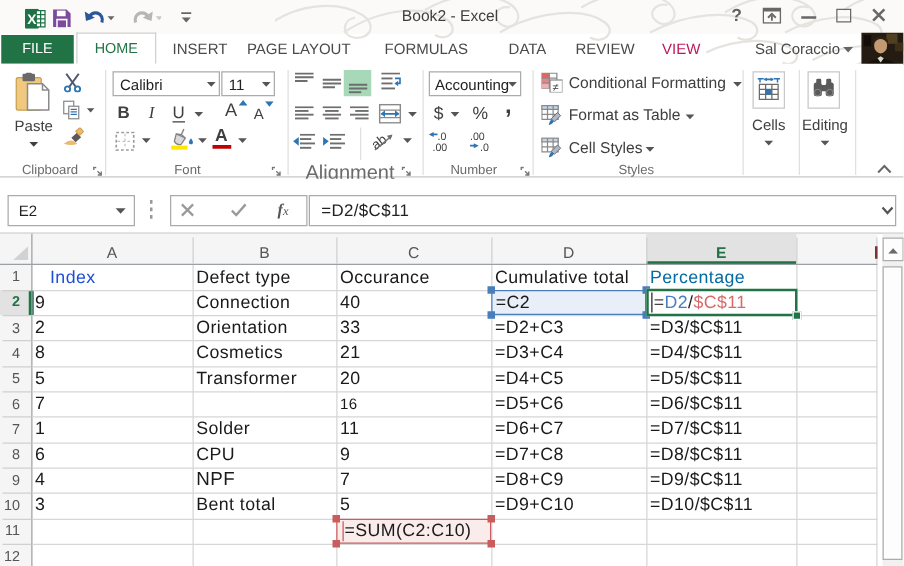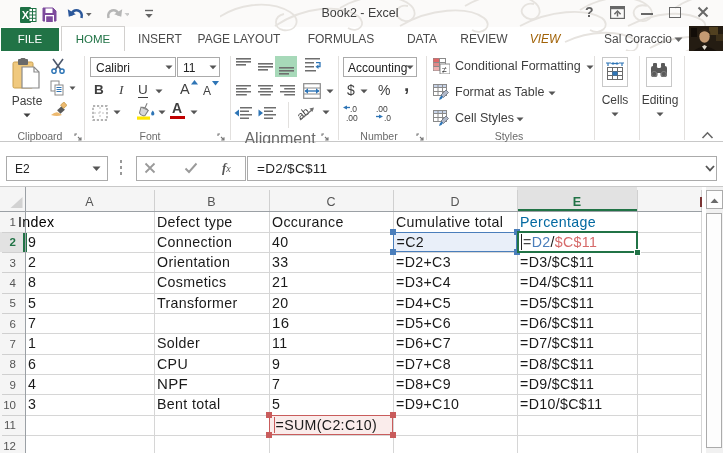--- a/index.html
+++ b/index.html
@@ -73,21 +73,21 @@
 <svg class="ab" style="left:697px;top:6px;" width="13" height="13" viewBox="0 0 13 13">
 <path d="M1.5 1.5 L10.5 10.5 M10.5 1.5 L1.5 10.5" stroke="#686868" stroke-width="2"></path>
 </svg>
 <div class="ab" style="left:1px;top:28px;width:58px;height:23px;background:#217346;color:#fff;font-size:11.5px;text-align:center;line-height:23px;">FILE</div>
 <div class="ab" style="left:61px;top:26px;width:64px;height:25px;background:#fff;border:1px solid #d2d0ce;border-bottom:none;color:#217346;font-size:11.5px;text-align:center;line-height:25px;">HOME</div>
 <div class="ab ct" style="left:100px;top:31.5px;width:120px;font-size:12px;color:#4a4a4a;">INSERT</div>
 <div class="ab ct" style="left:179px;top:31.5px;width:120px;font-size:12px;color:#4a4a4a;">PAGE LAYOUT</div>
 <div class="ab ct" style="left:281px;top:31.5px;width:120px;font-size:12px;color:#4a4a4a;">FORMULAS</div>
 <div class="ab ct" style="left:362px;top:31.5px;width:120px;font-size:12px;color:#4a4a4a;">DATA</div>
 <div class="ab ct" style="left:424px;top:31.5px;width:120px;font-size:12px;color:#4a4a4a;">REVIEW</div>
-<div class="ab ct" style="left:485px;top:31.5px;width:120px;font-size:12px;color:#a16207;font-style:italic;">VIEW</div>
+<div class="ab ct" style="left:485px;top:31.5px;width:120px;font-size:12px;color:#be185d;">VIEW</div>
 <div class="ab" style="left:604px;top:31.5px;font-size:12px;color:#4a4a4a;">Sal Coraccio</div>
 <svg class="ab" style="left:674px;top:37px;" width="9" height="6" viewBox="0 0 9 6">
       <path d="M0.5 0.5 l4 4.4 4-4.4 z" fill="#666"></path>
     </svg>
 <svg class="ab" style="left:689px;top:26px;" width="34" height="26" viewBox="0 0 34 26">
 <rect width="34" height="26" fill="#241c12"></rect>
 <rect x="20" y="1" width="9" height="8" fill="#6a5428" opacity="0.65"></rect>
 <rect x="27" y="8" width="7" height="7" fill="#4d3c1e" opacity="0.6"></rect>
 <rect x="2" y="2" width="6" height="9" fill="#120d08"></rect>
 <ellipse cx="15.5" cy="10.5" rx="5.2" ry="6.2" fill="#c49a72"></ellipse>
@@ -449,21 +449,21 @@
 <div class="ab" style="left:26px;top:374.14px;width:676px;height:1px;background:#d6d6d6;"></div>
 <div class="ab" style="left:26px;top:394.46999999999997px;width:676px;height:1px;background:#d6d6d6;"></div>
 <div class="ab" style="left:26px;top:414.79999999999995px;width:676px;height:1px;background:#d6d6d6;"></div>
 <div class="ab" style="left:26px;top:435.13px;width:676px;height:1px;background:#d6d6d6;"></div>
 <div class="ab" style="left:154px;top:211.5px;width:1px;height:241.5px;background:#d6d6d6;"></div>
 <div class="ab" style="left:269px;top:211.5px;width:1px;height:241.5px;background:#d6d6d6;"></div>
 <div class="ab" style="left:393px;top:211.5px;width:1px;height:241.5px;background:#d6d6d6;"></div>
 <div class="ab" style="left:517px;top:211.5px;width:1px;height:241.5px;background:#d6d6d6;"></div>
 <div class="ab" style="left:637px;top:211.5px;width:1px;height:241.5px;background:#d6d6d6;"></div>
 <div class="ab" style="left:701px;top:211.5px;width:1px;height:241.5px;background:#d6d6d6;"></div>
-<div class="ab" style="left:18px;top:211.5px;width:124px;height:20.33px;line-height:20.33px;font-size:14.2px;letter-spacing:0.35px;color:#000000;white-space:nowrap;overflow:hidden;">Index</div>
+<div class="ab" style="left:40px;top:211.5px;width:124px;height:20.33px;line-height:20.33px;font-size:14.2px;letter-spacing:0.35px;color:#1d4ed8;white-space:nowrap;overflow:hidden;">Index</div>
 <div class="ab" style="left:157px;top:211.5px;width:110px;height:20.33px;line-height:20.33px;font-size:14.2px;letter-spacing:0.35px;color:#1a1a1a;white-space:nowrap;overflow:hidden;">Defect type</div>
 <div class="ab" style="left:272px;top:211.5px;width:119px;height:20.33px;line-height:20.33px;font-size:14.2px;letter-spacing:0.35px;color:#1a1a1a;white-space:nowrap;overflow:hidden;">Occurance</div>
 <div class="ab" style="left:396px;top:211.5px;width:119px;height:20.33px;line-height:20.33px;font-size:14.2px;letter-spacing:0.35px;color:#1a1a1a;white-space:nowrap;overflow:hidden;">Cumulative total</div>
 <div class="ab" style="left:520px;top:211.5px;width:115px;height:20.33px;line-height:20.33px;font-size:14.2px;letter-spacing:0.35px;color:#0369a1;white-space:nowrap;overflow:hidden;">Percentage</div>
 <div class="ab" style="left:28px;top:231.82999999999998px;width:124px;height:20.33px;line-height:20.33px;font-size:14.2px;letter-spacing:0.35px;color:#1a1a1a;white-space:nowrap;overflow:hidden;">9</div>
 <div class="ab" style="left:157px;top:231.82999999999998px;width:110px;height:20.33px;line-height:20.33px;font-size:14.2px;letter-spacing:0.35px;color:#1a1a1a;white-space:nowrap;overflow:hidden;">Connection</div>
 <div class="ab" style="left:272px;top:231.82999999999998px;width:119px;height:20.33px;line-height:20.33px;font-size:14.2px;letter-spacing:0.35px;color:#1a1a1a;white-space:nowrap;overflow:hidden;">40</div>
 <div class="ab" style="left:28px;top:252.16px;width:124px;height:20.33px;line-height:20.33px;font-size:14.2px;letter-spacing:0.35px;color:#1a1a1a;white-space:nowrap;overflow:hidden;">2</div>
 <div class="ab" style="left:157px;top:252.16px;width:110px;height:20.33px;line-height:20.33px;font-size:14.2px;letter-spacing:0.35px;color:#1a1a1a;white-space:nowrap;overflow:hidden;">Orientation</div>
 <div class="ab" style="left:272px;top:252.16px;width:119px;height:20.33px;line-height:20.33px;font-size:14.2px;letter-spacing:0.35px;color:#1a1a1a;white-space:nowrap;overflow:hidden;">33</div>
@@ -473,21 +473,21 @@
 <div class="ab" style="left:157px;top:272.49px;width:110px;height:20.33px;line-height:20.33px;font-size:14.2px;letter-spacing:0.35px;color:#1a1a1a;white-space:nowrap;overflow:hidden;">Cosmetics</div>
 <div class="ab" style="left:272px;top:272.49px;width:119px;height:20.33px;line-height:20.33px;font-size:14.2px;letter-spacing:0.35px;color:#1a1a1a;white-space:nowrap;overflow:hidden;">21</div>
 <div class="ab" style="left:396px;top:272.49px;width:119px;height:20.33px;line-height:20.33px;font-size:14.2px;letter-spacing:0.35px;color:#1a1a1a;white-space:nowrap;overflow:hidden;">=D3+C4</div>
 <div class="ab" style="left:520px;top:272.49px;width:115px;height:20.33px;line-height:20.33px;font-size:14.2px;letter-spacing:0.35px;color:#1a1a1a;white-space:nowrap;overflow:hidden;">=D4/$C$11</div>
 <div class="ab" style="left:28px;top:292.82px;width:124px;height:20.33px;line-height:20.33px;font-size:14.2px;letter-spacing:0.35px;color:#1a1a1a;white-space:nowrap;overflow:hidden;">5</div>
 <div class="ab" style="left:157px;top:292.82px;width:110px;height:20.33px;line-height:20.33px;font-size:14.2px;letter-spacing:0.35px;color:#1a1a1a;white-space:nowrap;overflow:hidden;">Transformer</div>
 <div class="ab" style="left:272px;top:292.82px;width:119px;height:20.33px;line-height:20.33px;font-size:14.2px;letter-spacing:0.35px;color:#1a1a1a;white-space:nowrap;overflow:hidden;">20</div>
 <div class="ab" style="left:396px;top:292.82px;width:119px;height:20.33px;line-height:20.33px;font-size:14.2px;letter-spacing:0.35px;color:#1a1a1a;white-space:nowrap;overflow:hidden;">=D4+C5</div>
 <div class="ab" style="left:520px;top:292.82px;width:115px;height:20.33px;line-height:20.33px;font-size:14.2px;letter-spacing:0.35px;color:#1a1a1a;white-space:nowrap;overflow:hidden;">=D5/$C$11</div>
 <div class="ab" style="left:28px;top:313.15px;width:124px;height:20.33px;line-height:20.33px;font-size:14.2px;letter-spacing:0.35px;color:#1a1a1a;white-space:nowrap;overflow:hidden;">7</div>
-<div class="ab" style="left:272px;top:313.15px;width:119px;height:20.33px;line-height:20.33px;font-size:15px;letter-spacing:0.35px;color:#1a1a1a;white-space:nowrap;overflow:hidden;">16</div>
+<div class="ab" style="left:272px;top:313.15px;width:119px;height:20.33px;line-height:20.33px;font-size:12px;letter-spacing:0.35px;color:#1a1a1a;white-space:nowrap;overflow:hidden;">16</div>
 <div class="ab" style="left:396px;top:313.15px;width:119px;height:20.33px;line-height:20.33px;font-size:14.2px;letter-spacing:0.35px;color:#1a1a1a;white-space:nowrap;overflow:hidden;">=D5+C6</div>
 <div class="ab" style="left:520px;top:313.15px;width:115px;height:20.33px;line-height:20.33px;font-size:14.2px;letter-spacing:0.35px;color:#1a1a1a;white-space:nowrap;overflow:hidden;">=D6/$C$11</div>
 <div class="ab" style="left:28px;top:333.48px;width:124px;height:20.33px;line-height:20.33px;font-size:14.2px;letter-spacing:0.35px;color:#1a1a1a;white-space:nowrap;overflow:hidden;">1</div>
 <div class="ab" style="left:157px;top:333.48px;width:110px;height:20.33px;line-height:20.33px;font-size:14.2px;letter-spacing:0.35px;color:#1a1a1a;white-space:nowrap;overflow:hidden;">Solder</div>
 <div class="ab" style="left:272px;top:333.48px;width:119px;height:20.33px;line-height:20.33px;font-size:14.2px;letter-spacing:0.35px;color:#1a1a1a;white-space:nowrap;overflow:hidden;">11</div>
 <div class="ab" style="left:396px;top:333.48px;width:119px;height:20.33px;line-height:20.33px;font-size:14.2px;letter-spacing:0.35px;color:#1a1a1a;white-space:nowrap;overflow:hidden;">=D6+C7</div>
 <div class="ab" style="left:520px;top:333.48px;width:115px;height:20.33px;line-height:20.33px;font-size:14.2px;letter-spacing:0.35px;color:#1a1a1a;white-space:nowrap;overflow:hidden;">=D7/$C$11</div>
 <div class="ab" style="left:28px;top:353.81px;width:124px;height:20.33px;line-height:20.33px;font-size:14.2px;letter-spacing:0.35px;color:#1a1a1a;white-space:nowrap;overflow:hidden;">6</div>
 <div class="ab" style="left:157px;top:353.81px;width:110px;height:20.33px;line-height:20.33px;font-size:14.2px;letter-spacing:0.35px;color:#1a1a1a;white-space:nowrap;overflow:hidden;">CPU</div>
 <div class="ab" style="left:272px;top:353.81px;width:119px;height:20.33px;line-height:20.33px;font-size:14.2px;letter-spacing:0.35px;color:#1a1a1a;white-space:nowrap;overflow:hidden;">9</div>

